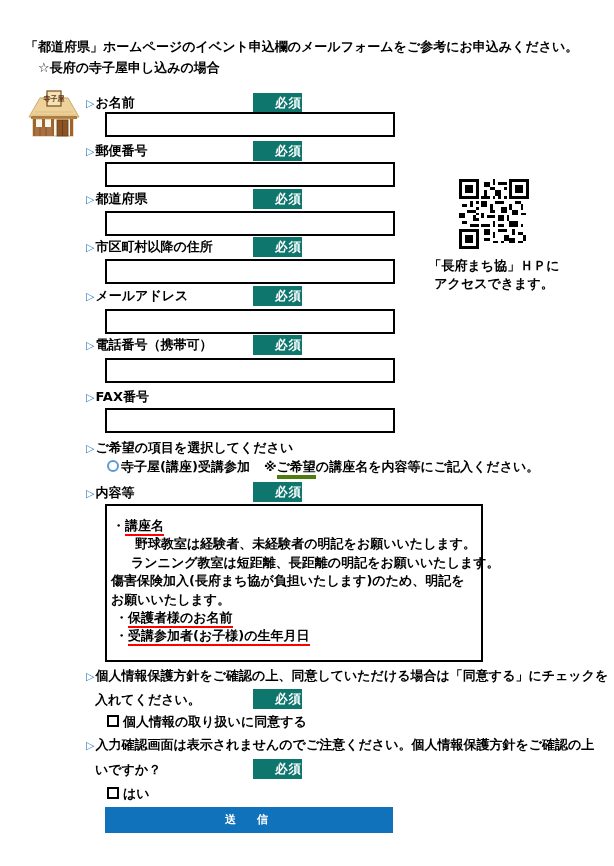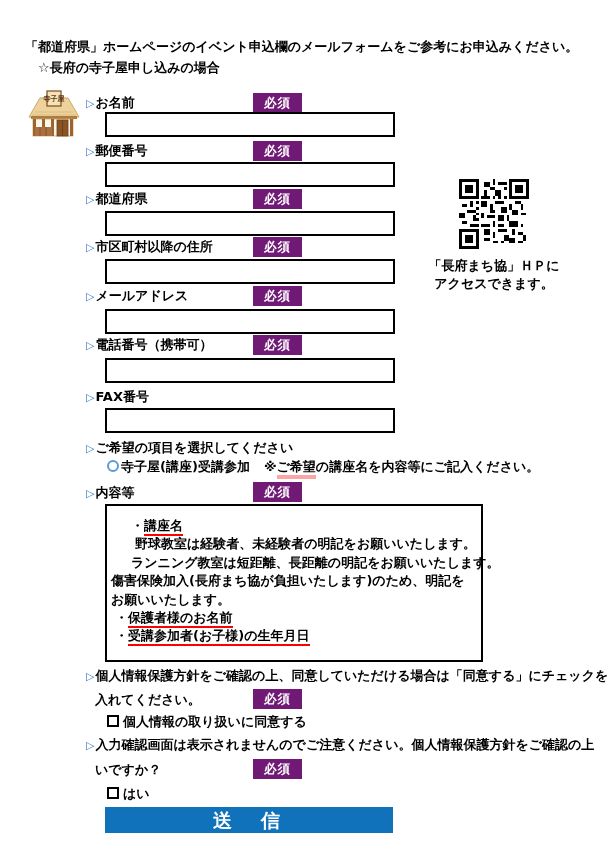--- a/index.html
+++ b/index.html
@@ -6,46 +6,46 @@
   html,body { background:#ffffff; }
   .page {
     position:relative; width:614px; height:866px; background:#ffffff;
     font-family:"DejaVu Sans", sans-serif; font-weight:700; color:#000;
     overflow:hidden;
   }
   .abs { position:absolute; }
   .txt13 { font-size:13px; line-height:16px; white-space:nowrap; }
   .marker { color:#2E74B5; font-size:11px; margin-right:1px; }
   .badge {
-    position:absolute; width:49px; height:20px; background:#701a75;
-    color:#fff; font-size:12.5px; line-height:20px; text-align:center;
+    position:absolute; width:49px; height:20px; background:#0f766e;
+    color:#fff; font-size:12.5px; line-height:20px; text-align:right;
     letter-spacing:1px;
   }
   .input-box {
     position:absolute; left:105px; width:290px; height:25px;
     border:2px solid #000; background:#fff;
   }
   .content-box {
     position:absolute; left:105px; top:504px; width:378px; height:158px;
     border:2px solid #000; background:#fff; padding-top:11px;
   }
   .content-line { font-size:13px; line-height:18.4px; white-space:nowrap; }
   .redline { border-bottom:2px solid #FF0000; padding-bottom:1px; }
-  .redline-thick { border-bottom:4px solid #fca5a5; padding-bottom:1px; }
+  .redline-thick { border-bottom:4px solid #4d7c0f; padding-bottom:1px; }
   .checkbox {
     display:inline-block; width:12px; height:12px; border:2px solid #000;
     background:#fff; margin-right:4px; vertical-align:-1px;
   }
   .radio {
     display:inline-block; width:12px; height:12px; border:2px solid #5B9BD5;
     border-radius:50%; background:#fff; margin-right:2px; vertical-align:-1px;
   }
   .submit-btn {
     position:absolute; left:105px; top:807px; width:288px; height:26px;
-    background:#1172BC; color:#fff; font-size:19px; line-height:26px;
+    background:#1172BC; color:#fff; font-size:11px; line-height:26px;
     text-align:center; letter-spacing:5px; border:none; font-weight:700;
     font-family:"DejaVu Sans", sans-serif; cursor:pointer;
   }
   .qr-caption { font-size:13px; line-height:18px; text-align:center; }
 </style>
 </head>
 <body>
 
 <div class="page">
 
@@ -176,21 +176,21 @@
   <div class="input-box" style="top:408px;"></div>
 
   <div class="abs txt13" style="left:86px; top:440px;"><span class="marker">▷</span><span>ご希望の項目を選択してください</span></div>
   <div class="abs txt13" style="left:107px; top:459px;">
     <span class="radio"></span><span>寺子屋(講座)受講参加</span><span style="margin-left:14px;">※</span><span class="redline-thick">ご希望</span><span>の講座名を内容等にご記入ください。</span>
   </div>
 
   <div class="abs txt13" style="left:86px; top:485px;"><span class="marker">▷</span><span>内容等</span></div>
   <div class="badge" style="left:253px; top:482px;">必須</div>
   <div class="content-box">
-    <div class="content-line" style="padding-left:24px;"><span>・</span><span class="redline">講座名</span></div>
+    <div class="content-line" style="padding-left:5px;"><span>・</span><span class="redline">講座名</span></div>
     <div class="content-line" style="padding-left:28px;">野球教室は経験者、未経験者の明記をお願いいたします。</div>
     <div class="content-line" style="padding-left:24px;">ランニング教室は短距離、長距離の明記をお願いいたします。</div>
     <div class="content-line" style="padding-left:4px;">傷害保険加入(長府まち協が負担いたします)のため、明記を</div>
     <div class="content-line" style="padding-left:4px;">お願いいたします。</div>
     <div class="content-line" style="padding-left:8px;"><span>・</span><span class="redline">保護者様のお名前</span></div>
     <div class="content-line" style="padding-left:8px;"><span>・</span><span class="redline">受講参加者(お子様)の生年月日</span></div>
   </div>
 
   <div class="abs txt13" style="left:86px; top:668px;"><span class="marker">▷</span><span>個人情報保護方針をご確認の上、同意していただける場合は「同意する」にチェックを</span></div>
   <div class="abs txt13" style="left:95px; top:692px;">入れてください。</div>

